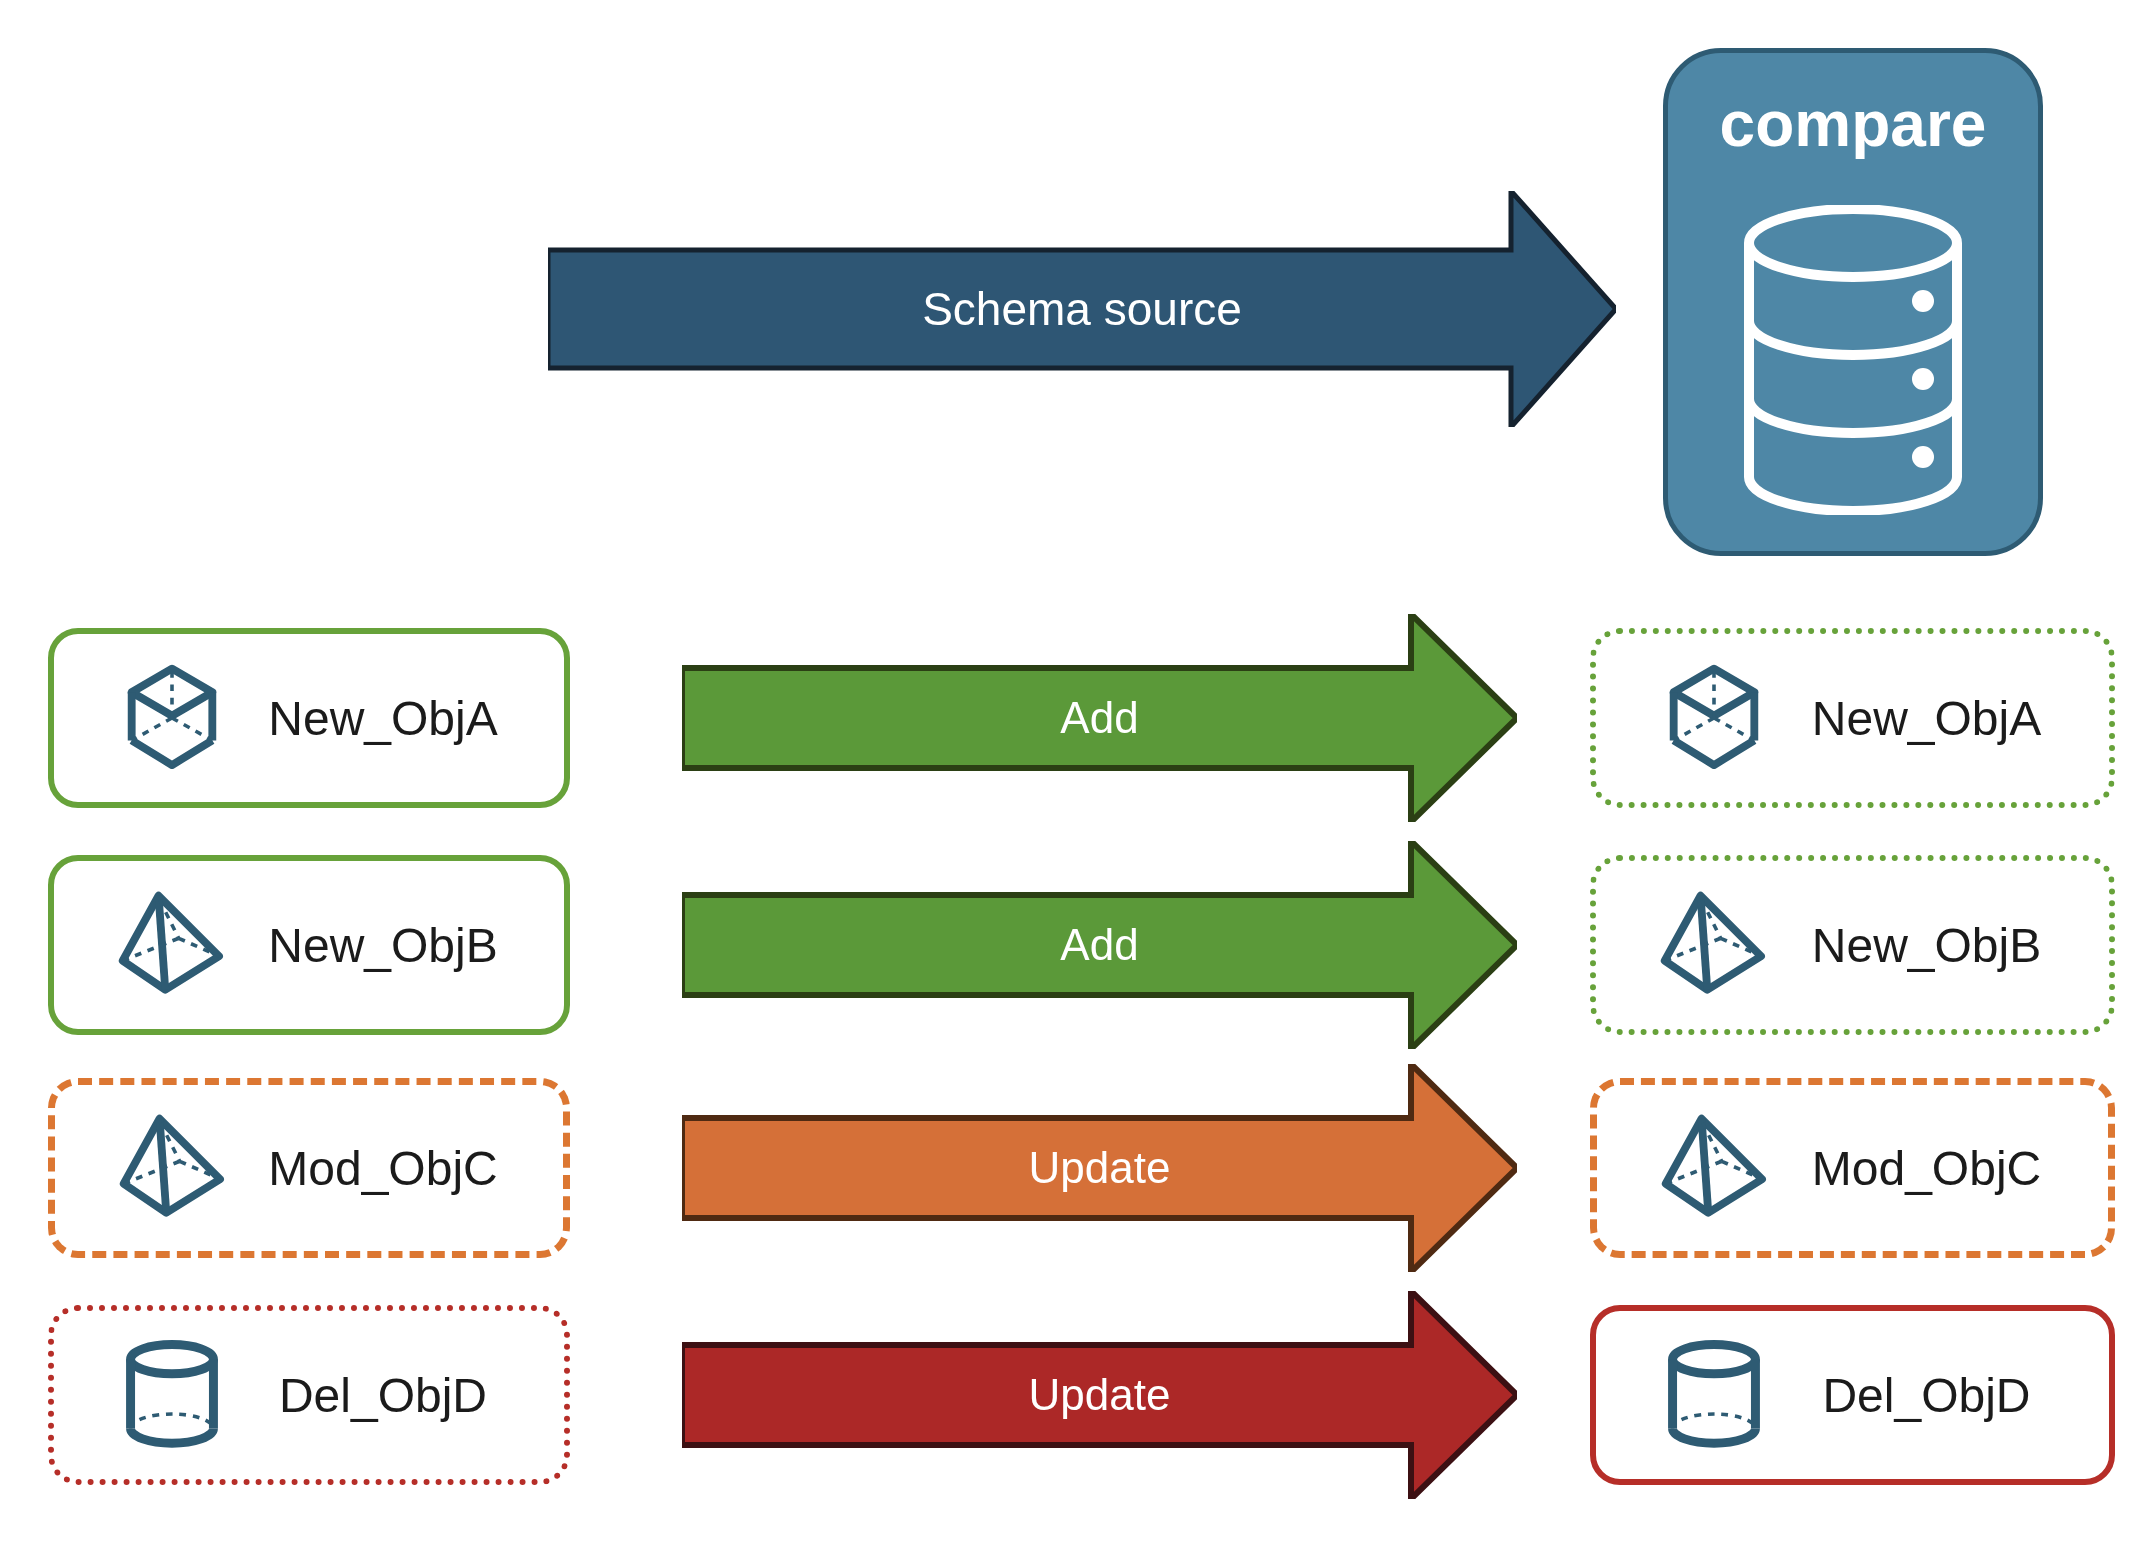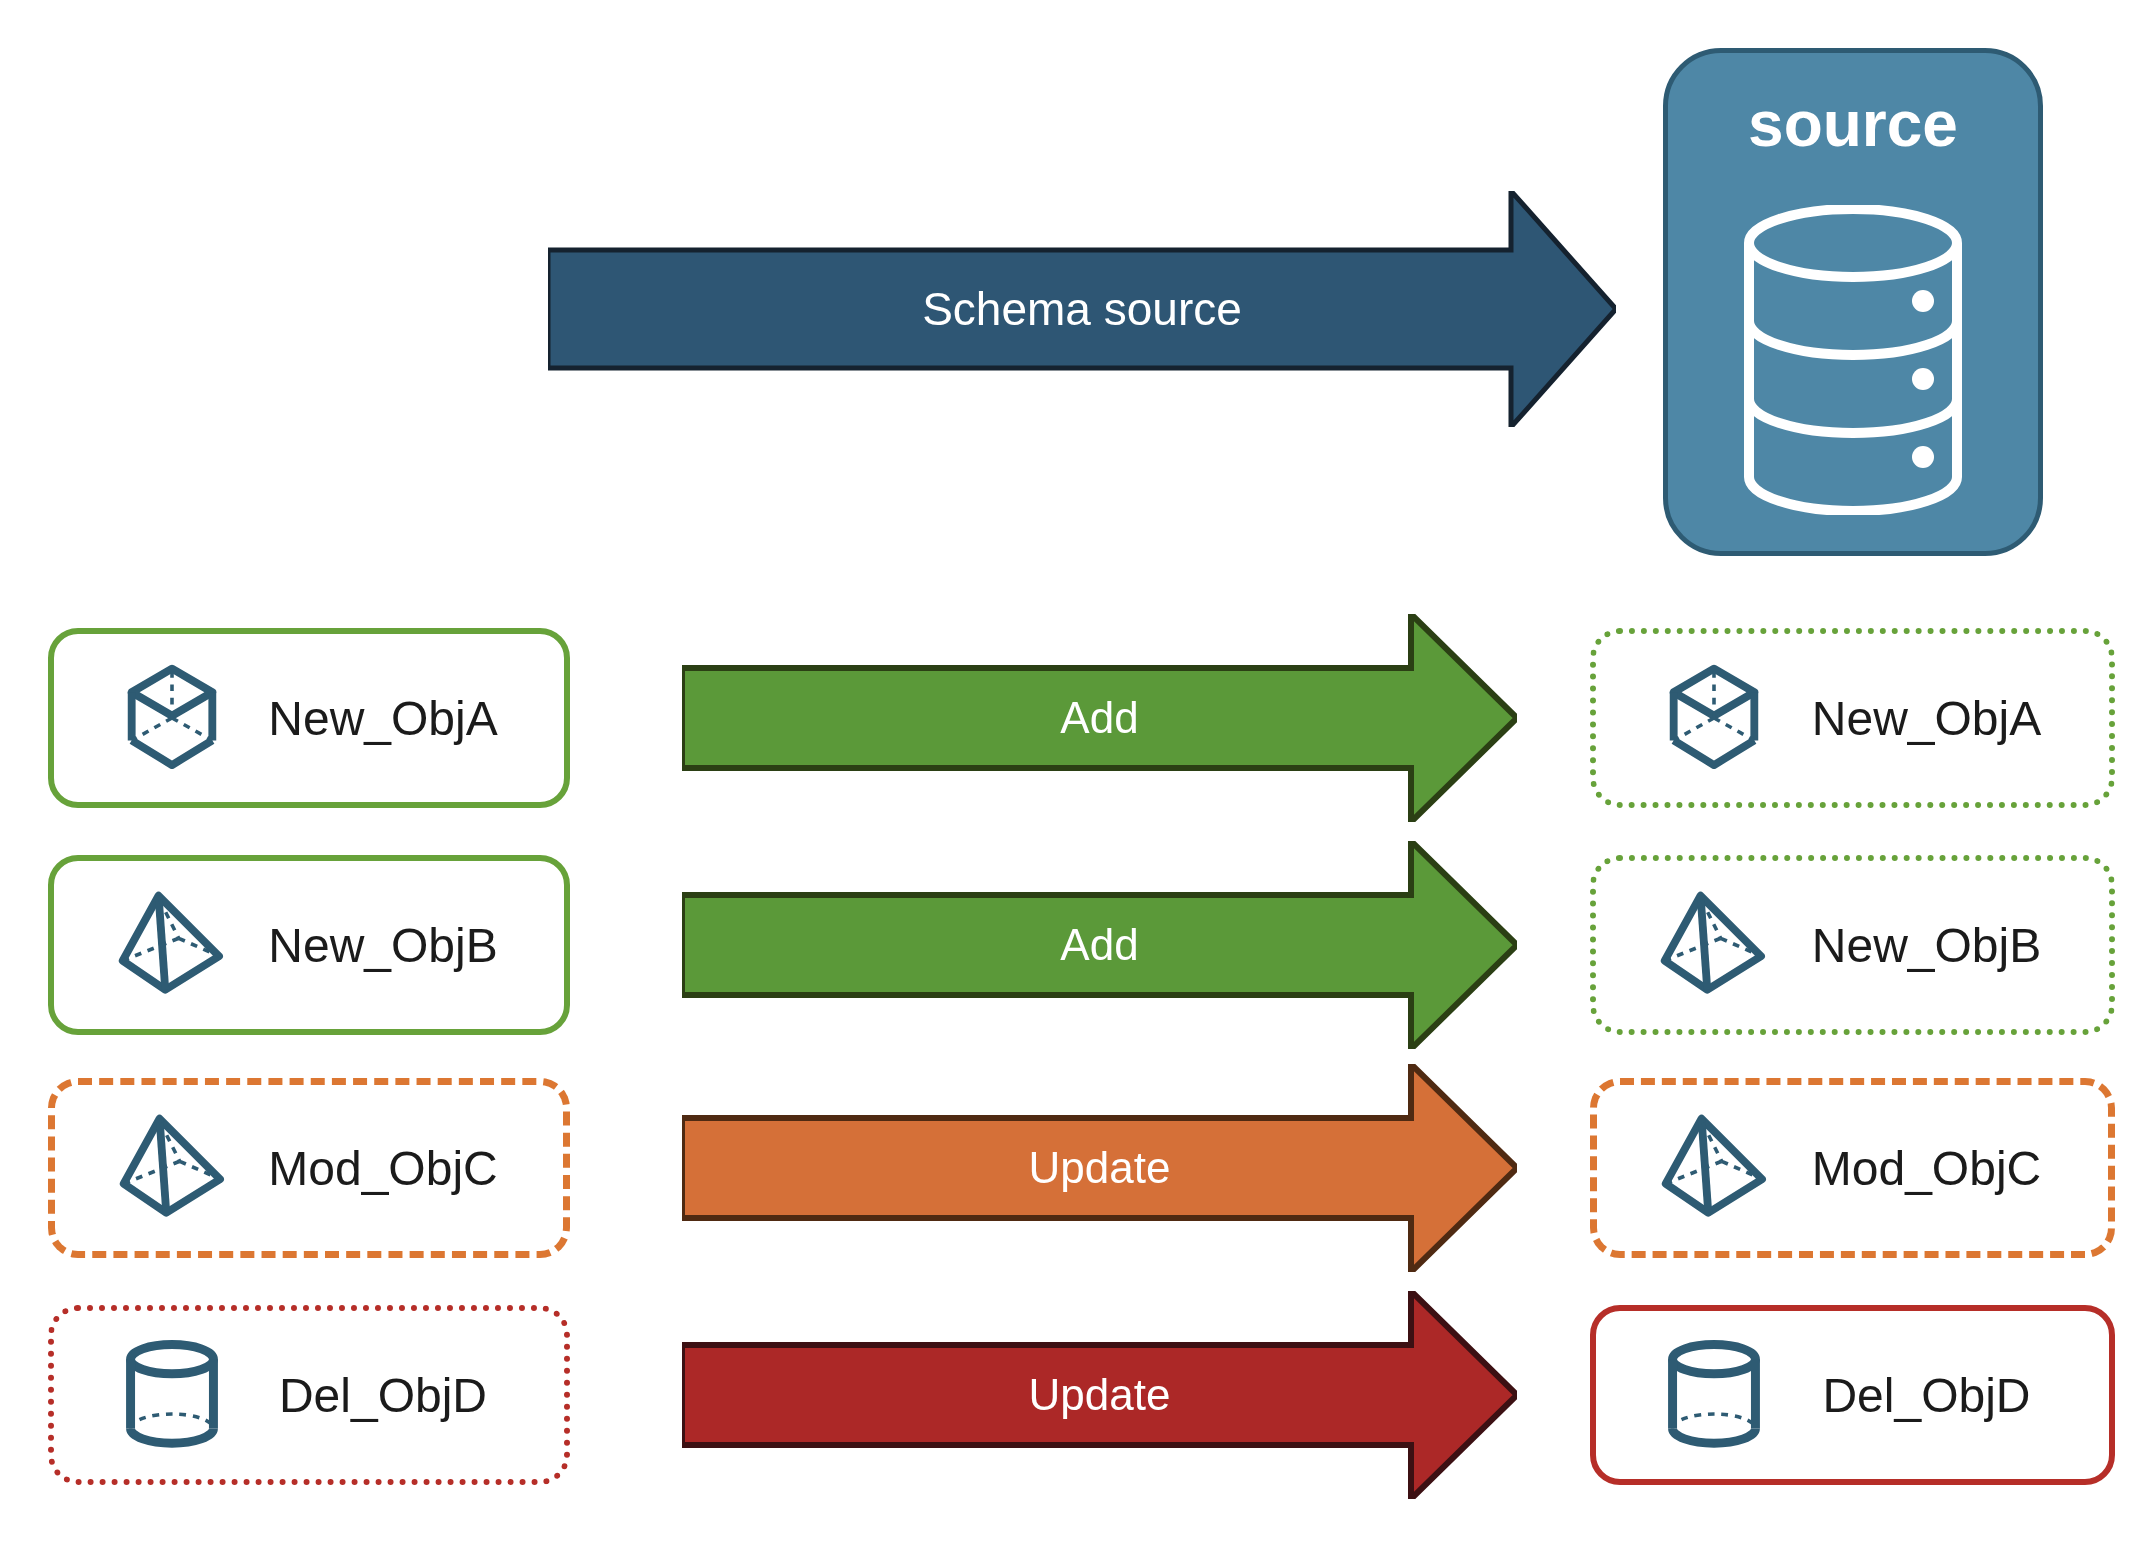--- a/index.html
+++ b/index.html
@@ -53,21 +53,21 @@
   .wire-dash{stroke-width:3.2;stroke-dasharray:6 6;}
   .white-line{stroke:#ffffff;fill:none;}
 </style>
 </head>
 <body>
 
 <div id="canvas">
 
 
   <div class="card" id="target-card">
-    <div class="card-title">source</div>
+    <div class="card-title">compare</div>
     <svg class="card-icon" viewBox="0 0 114 155" xmlns="http://www.w3.org/2000/svg">
       <ellipse class="white-line" stroke-width="5" cx="57" cy="19" rx="52" ry="17"></ellipse>
       <path class="white-line" stroke-width="5" d="M5,19 L5,136 M109,19 L109,136"></path>
       <path class="white-line" stroke-width="5" d="M5,58  A52,17 0 0 0 109,58"></path>
       <path class="white-line" stroke-width="5" d="M5,97  A52,17 0 0 0 109,97"></path>
       <path class="white-line" stroke-width="5" d="M5,136 A52,17 0 0 0 109,136"></path>
       <circle cx="92" cy="48" r="5.5" fill="#ffffff"></circle>
       <circle cx="92" cy="87" r="5.5" fill="#ffffff"></circle>
       <circle cx="92" cy="126" r="5.5" fill="#ffffff"></circle>
     </svg>

